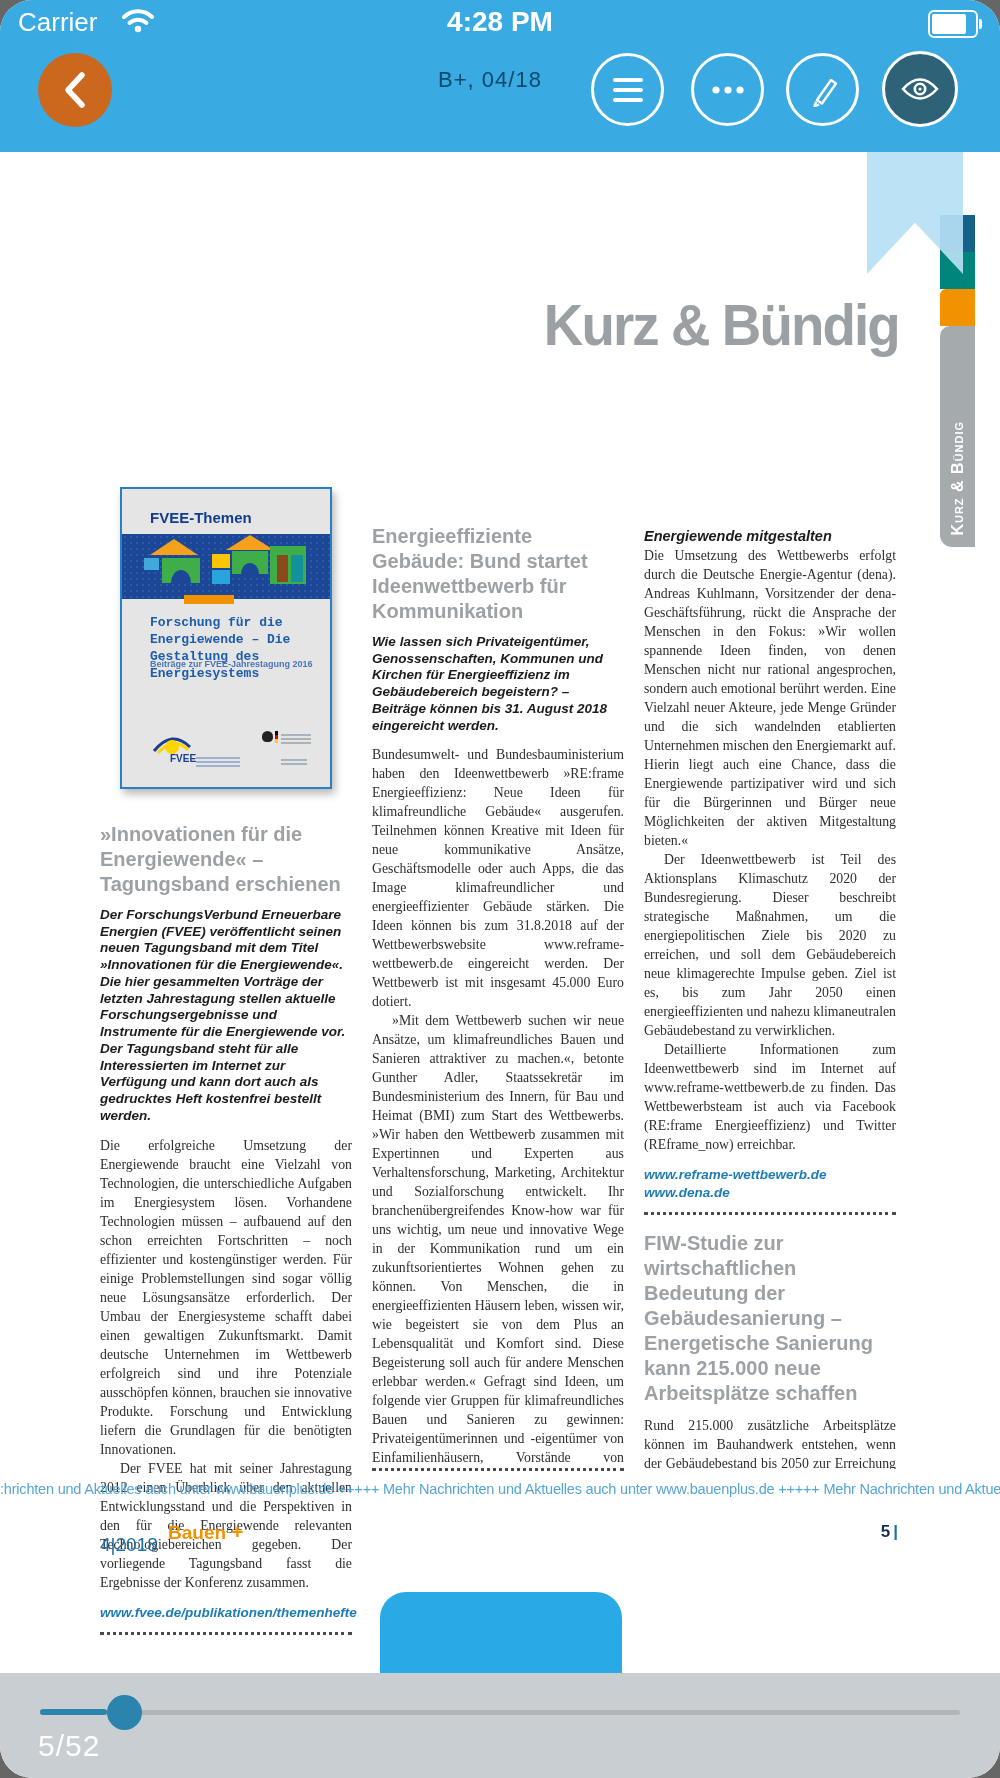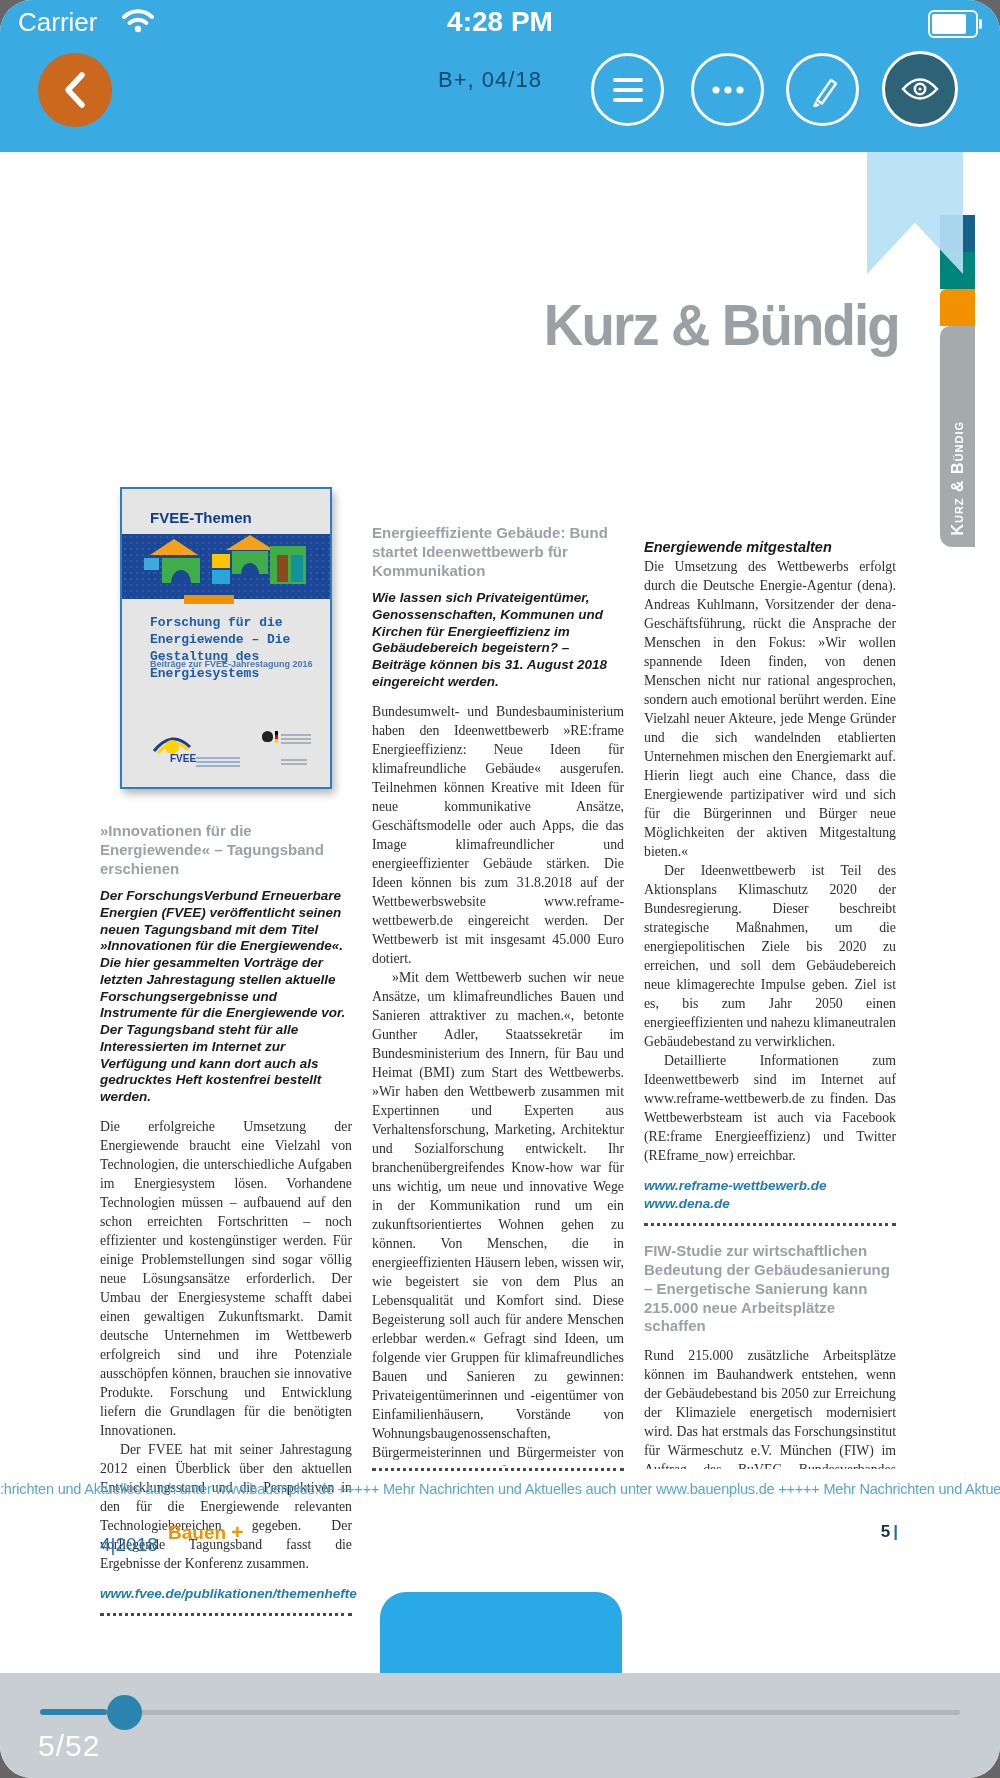--- a/index.html
+++ b/index.html
@@ -33,25 +33,25 @@
   .sidetab .vlabel{writing-mode:vertical-rl;transform:rotate(180deg);color:#fff;font-weight:700;font-size:16px;font-variant:small-caps;letter-spacing:1px;margin-top:84px;}
 
   .bigtitle{position:absolute;top:292px;right:101px;font-size:57px;font-weight:700;color:#9aa0a4;letter-spacing:-2px;transform:scaleX(0.96);transform-origin:right;}
 
   
   .col{position:absolute;width:252px;}
   .col-left{left:100px;top:487px;}
   .col-mid{left:372px;top:524px;height:942px;overflow:hidden;}
   .col-right{left:644px;top:524px;height:945px;overflow:hidden;}
 
-  .art-title{font-size:15px;line-height:1.25;font-weight:700;color:#9ba1a5;margin:0 0 10px 0;}
+  .art-title{font-size:20px;line-height:1.25;font-weight:700;color:#9ba1a5;margin:0 0 10px 0;}
   .lead{font-size:13.5px;line-height:1.24;font-weight:700;font-style:italic;color:#1c1c1c;margin:0 0 11px 0;}
   .para{font-family:"Liberation Serif",serif;font-size:13.8px;line-height:19px;text-align:justify;color:#2e2e2e;margin:0;hyphens:auto;}
   .para.indent{text-indent:20px;}
-  .subhead{font-size:14.5px;font-weight:700;font-style:italic;color:#1b1b1b;margin:15px 0 2px 0;}
+  .subhead{font-size:14.5px;font-weight:700;font-style:italic;color:#1b1b1b;margin:4px 0 2px 0;}
   .linkline{font-size:13.5px;font-style:italic;font-weight:700;color:#1d7cb4;line-height:1.35;}
   .links{margin-top:12px;}
   .dotted{border-bottom:3px dotted #4a4a4a;margin-top:10px;width:100%;}
   .mid-dotted{position:absolute;left:372px;top:1468px;width:252px;border-bottom:3px dotted #4a4a4a;}
 
   
   .cover{position:relative;margin-left:20px;width:212px;height:302px;background:#e5e5e5;border:2.5px solid #2a7ec2;box-sizing:border-box;box-shadow:3px 5px 8px rgba(0,0,0,0.28);}
   .cover .series{position:absolute;left:28px;top:20px;font-size:15px;font-weight:700;color:#123d8c;}
   .cover .band{position:absolute;left:0;top:45px;width:100%;height:65px;background:#1c4796;background-image:radial-gradient(#2d59a8 1px,transparent 1.3px);background-size:6px 6px;}
   .cover .orangebar{position:absolute;left:62px;top:106px;width:50px;height:9px;background:#f39200;}

